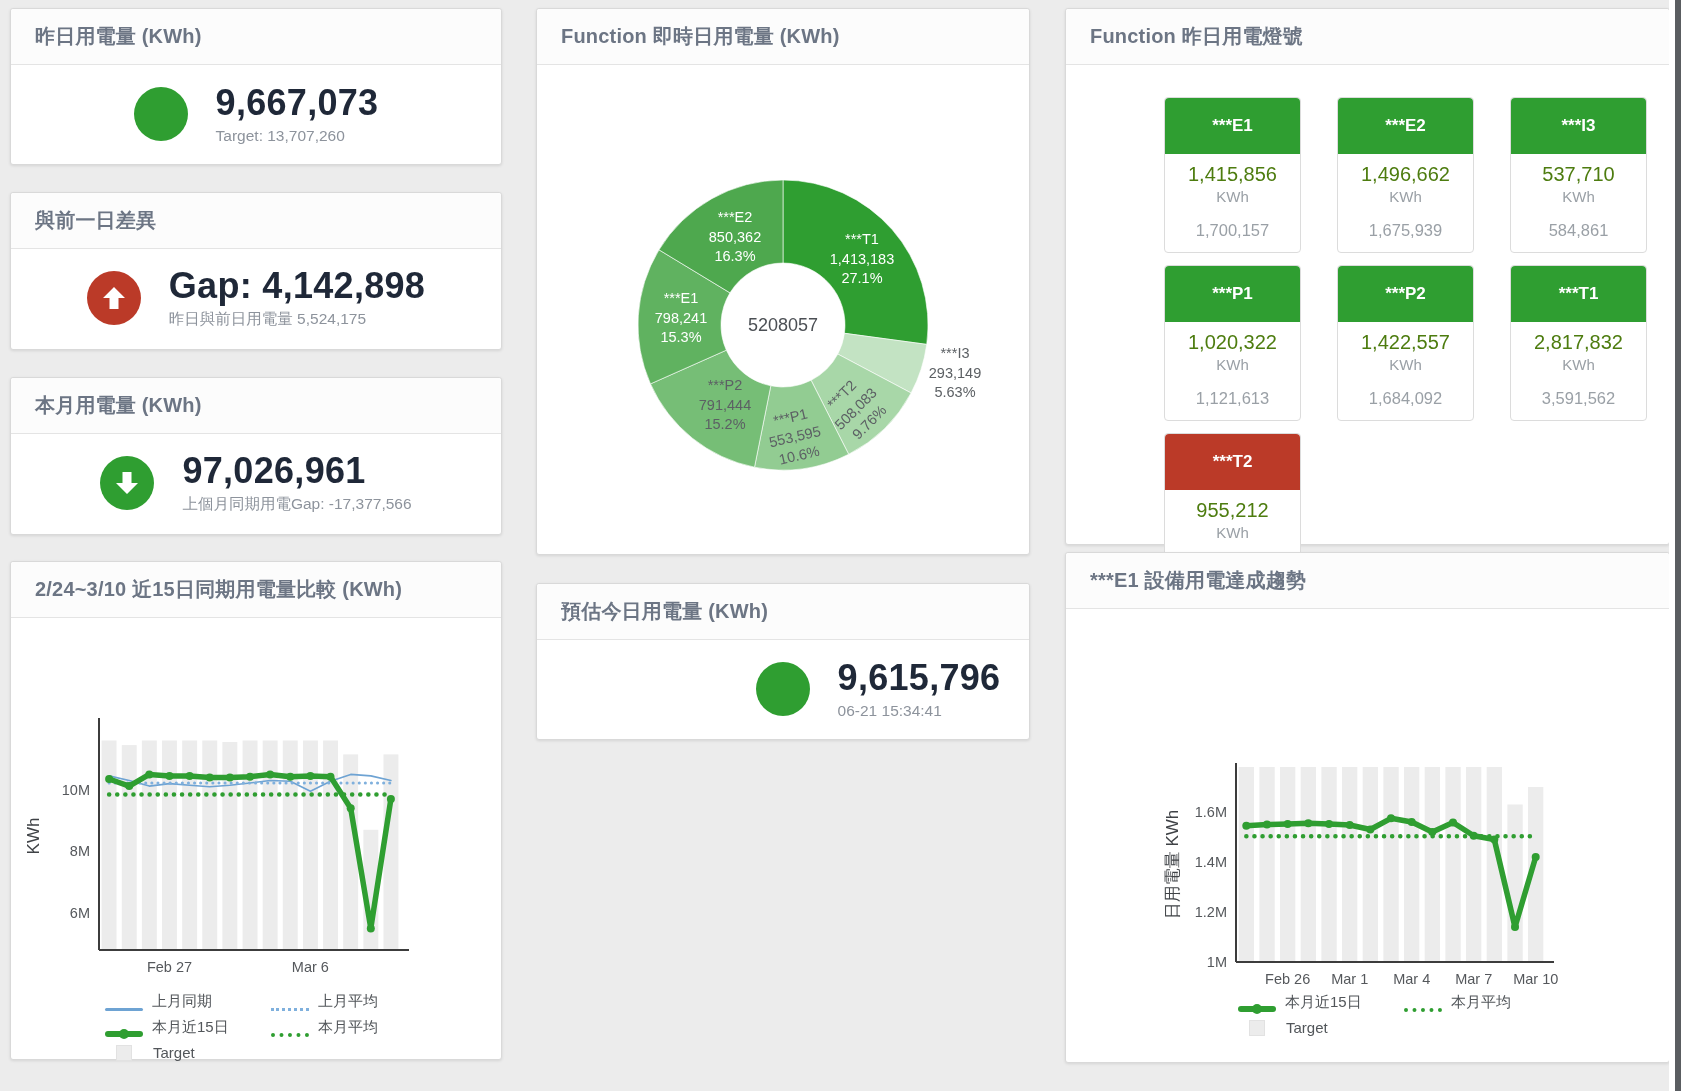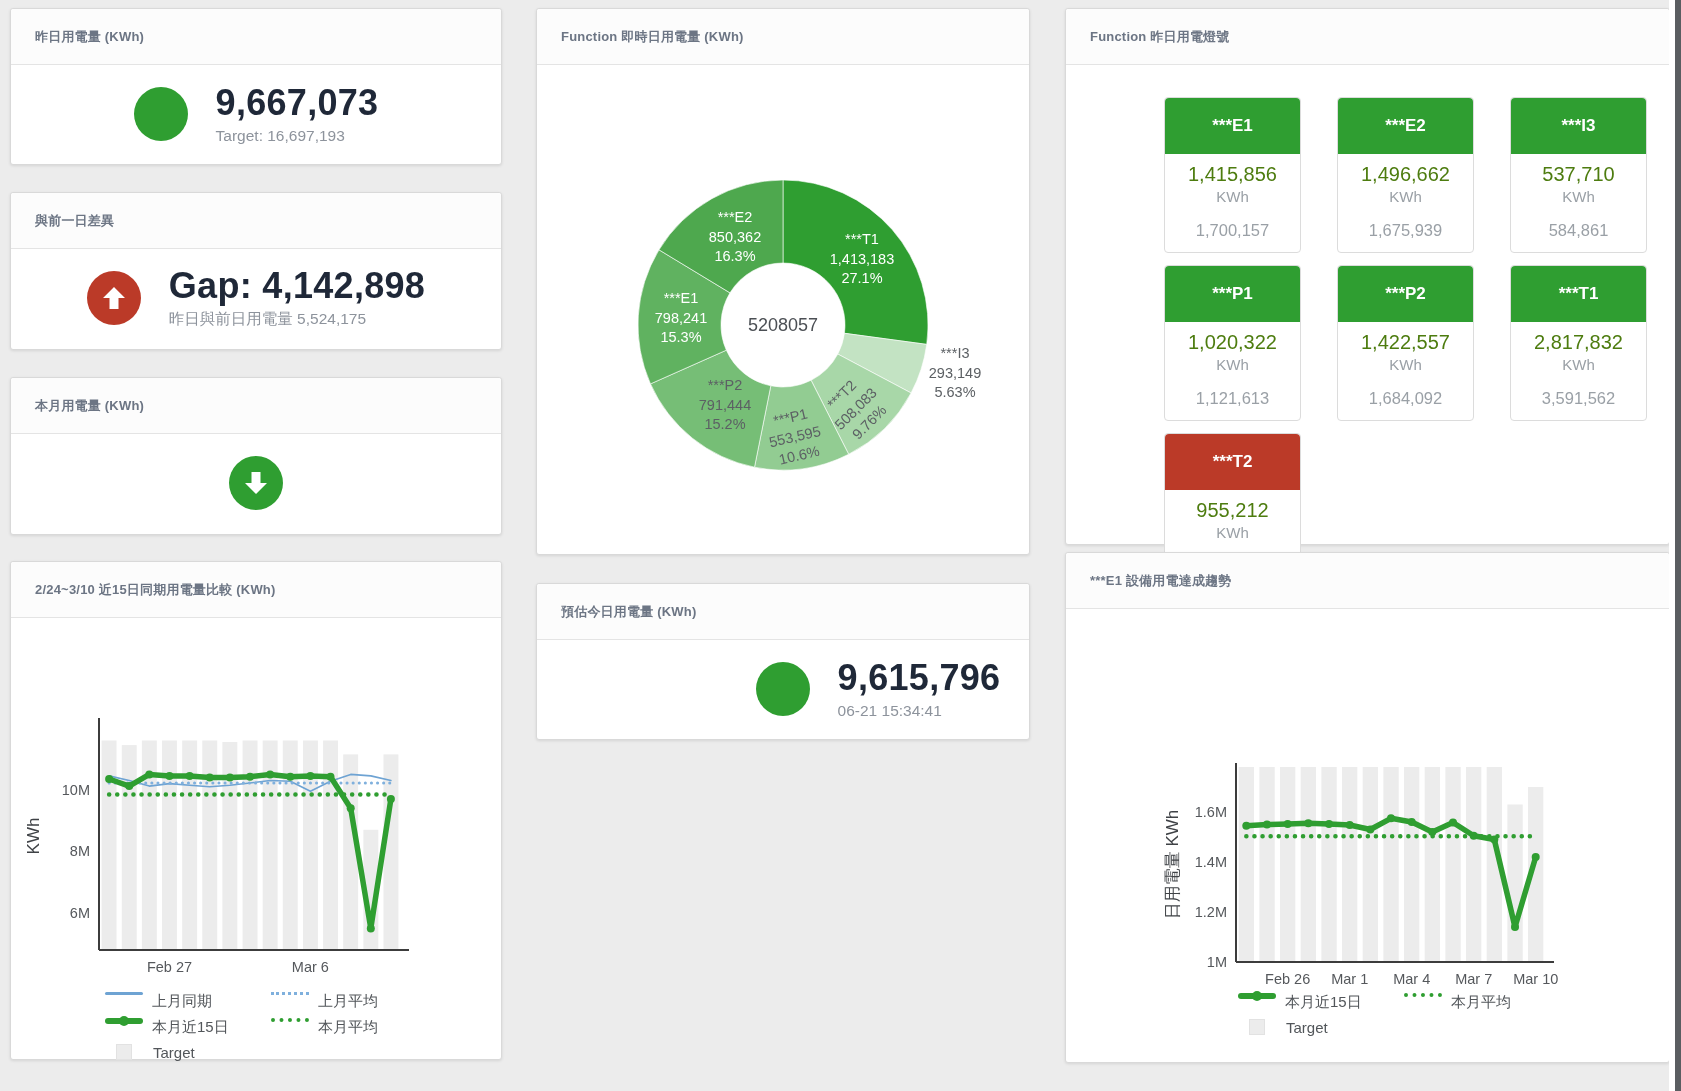--- a/index.html
+++ b/index.html
@@ -1,19 +1,19 @@
 <!DOCTYPE html>
 <html><head>
 <meta charset="utf-8">
 <style>
   html,body{margin:0;padding:0;background:#ececec;font-family:"Liberation Sans",sans-serif;}
   #stage{position:relative;width:1681px;height:1091px;background:#ececec;overflow:hidden;}
   .card{position:absolute;background:#fff;border:1px solid #d9d9d9;border-radius:3px;box-shadow:0 1px 3px rgba(0,0,0,.10);}
   .card-head{height:55px;display:flex;align-items:center;padding:0 24px;border-bottom:1px solid #e4e4e4;background:#fcfcfc;border-radius:3px 3px 0 0;}
-  .card-title{font-size:13px;font-weight:700;color:#6c7584;letter-spacing:.2px;}
+  .card-title{font-size:20px;font-weight:700;color:#6c7584;letter-spacing:.2px;}
   .card-body{position:relative;}
   
   .stat{display:flex;align-items:center;justify-content:center;gap:28px;height:98px;}
   .stat-shift{transform:translateX(95px);}
   .stat-circle{width:54px;height:54px;border-radius:50%;display:flex;align-items:center;justify-content:center;flex:0 0 auto;}
   .c-green{background:#2f9e31;}
   .c-red{background:#bb3a28;}
   .arrow-svg{width:30px;height:30px;}
   .arrow-down{transform:rotate(180deg);}
   .stat-text{text-align:left;}
@@ -37,21 +37,21 @@
   .tile-head{height:56px;display:flex;align-items:center;justify-content:center;border-radius:4px 4px 0 0;color:#fff;font-size:17px;font-weight:700;}
   .tile-body{text-align:center;padding:9px 2px 12px;}
   .tile-value{font-size:20px;font-weight:400;color:#4d7c0f;}
   .tile-unit{font-size:15px;color:#9aa0a6;margin-top:2px;}
   .tile-target{font-size:16.5px;color:#9aa0a6;margin-top:16px;}
   
   .chart-svg{display:block;}
   .chart-svg text{font-family:"Liberation Sans",sans-serif;}
   .legend{margin-top:2px;font-size:15px;color:#52565a;}
   .lrow{display:flex;align-items:center;margin-bottom:7px;}
-  .litem{display:inline-flex;align-items:flex-start;gap:9px;min-width:146px;margin-right:20px;}
+  .litem{display:inline-flex;align-items:flex-end;gap:9px;min-width:146px;margin-right:20px;}
   .mk{flex:0 0 auto;}
   .mk-line-blue{width:38px;height:3px;background:#6ea3d3;border-radius:2px;}
   .mk-dot-blue{width:38px;border-top:3px dotted #7fb0dd;}
   .mk-line-green{position:relative;width:38px;height:6px;background:#2f9e31;border-radius:3px;}
   .mk-line-green::after{content:'';position:absolute;left:14px;top:-2px;width:10px;height:10px;border-radius:50%;background:#2f9e31;}
   .mk-dot-green{width:38px;border-top:4px dotted #2f9e31;}
   .mk-sq{width:14px;height:14px;background:#ececec;border:1px solid #e2e2e2;margin:0 12px 0 11px;}
   
   .scroll-track{position:absolute;right:0;top:0;width:12px;height:100%;background:#fff;}
   .scroll-thumb{position:absolute;right:0;top:0;width:6px;height:100%;background:#5a5d61;}
@@ -62,21 +62,21 @@
 <div id="stage">
 
   <div class="card" style="left:10px;top:8px;width:490px;height:155px;">
     <div class="card-head">
       <span class="card-title">昨日用電量 (KWh)</span>
     </div>
     <div class="card-body stat">
       <span class="stat-circle c-green"></span>
       <span class="stat-text">
         <div class="stat-value">9,667,073</div>
-        <div class="stat-sub">Target: 16,697,193</div>
+        <div class="stat-sub">Target: 13,707,260</div>
       </span>
     </div>
   </div>
 
   <div class="card" style="left:10px;top:192px;width:490px;height:156px;">
     <div class="card-head">
       <span class="card-title">與前一日差異</span>
     </div>
     <div class="card-body stat">
       <span class="stat-circle c-red">
@@ -93,20 +93,24 @@
 
   <div class="card" style="left:10px;top:377px;width:490px;height:156px;">
     <div class="card-head">
       <span class="card-title">本月用電量 (KWh)</span>
     </div>
     <div class="card-body stat">
       <span class="stat-circle c-green">
         <svg class="arrow-svg arrow-down" viewBox="0 0 24 24">
             <path d="M12 3.2 L20.8 12 H15.6 V20.8 H8.4 V12 H3.2 Z" fill="#fff"></path>
           </svg>
+      </span>
+      <span class="stat-text">
+        <div class="stat-value">97,026,961</div>
+        <div class="stat-sub">上個月同期用電Gap: -17,377,566</div>
       </span>
     </div>
   </div>
 
   <div class="card" style="left:10px;top:561px;width:490px;height:497px;">
     <div class="card-head">
       <span class="card-title">2/24~3/10 近15日同期用電量比較 (KWh)</span>
     </div>
     <div class="card-body">
       <svg id="chart-compare15" class="chart-svg" width="480" height="372">

